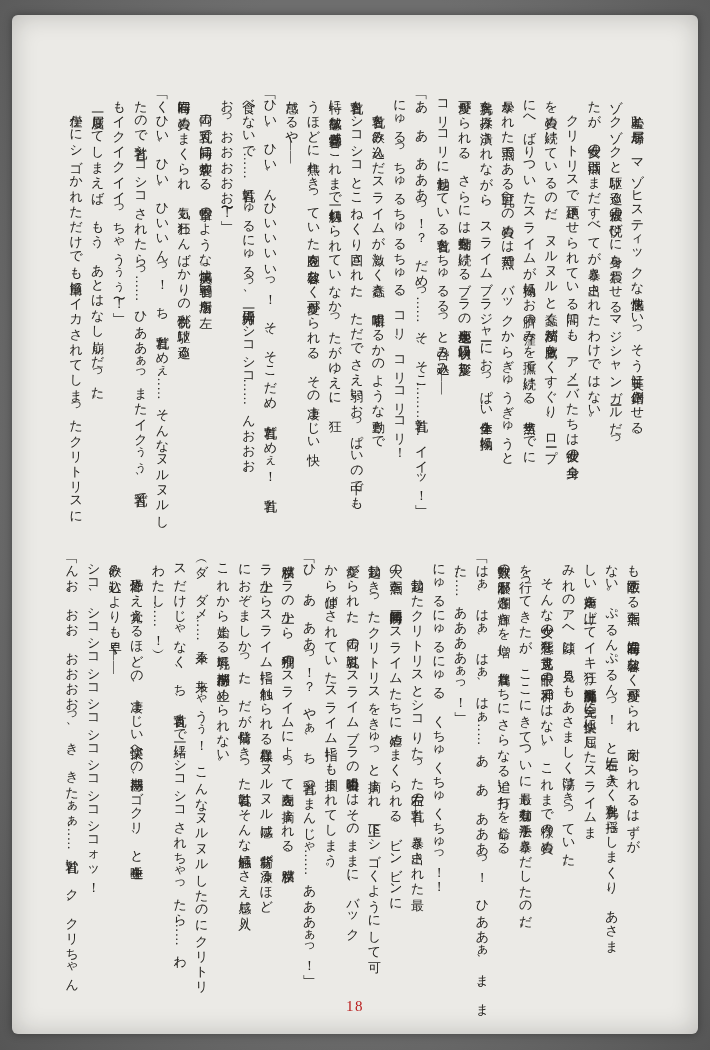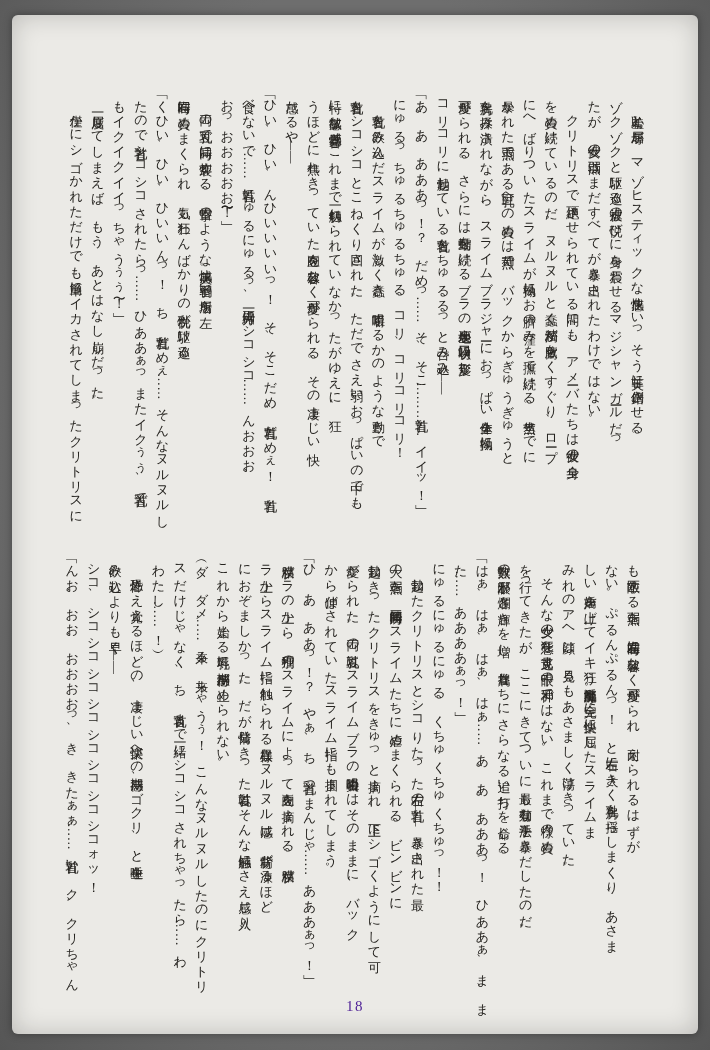--- a/index.html
+++ b/index.html
@@ -22,21 +22,21 @@
     font-size:13px;
     line-height:21.6px;
     letter-spacing:0.4px;
   }
   .tblock.top{top:76px;right:50px;height:444px;}
   .tblock.bottom{top:540px;right:54px;height:444px;}
   .tcol{white-space:nowrap;}
   .tcol.indent{padding-top:14px;}
   .pagenum{
     position:absolute;left:0;right:0;top:983px;text-align:center;
-    font-size:15px;color:#4c1d95;letter-spacing:1.5px;
+    font-size:15px;color:#b91c1c;letter-spacing:1.5px;
   }
 </style>
 </head>
 <body>
 
 <div class="page">
   <div class="tblock top">
       <div class="tcol indent">羞恥と屈辱が、マゾヒスティックな快感をいっそう甘美に倒錯させる。</div>
       <div class="tcol">ゾクゾクと駆け巡る被虐の悦びに身を震わせるマジシャンガールだっ</div>
       <div class="tcol">たが、彼女の弱点はまだすべてが暴き出されたわけではない。</div>

